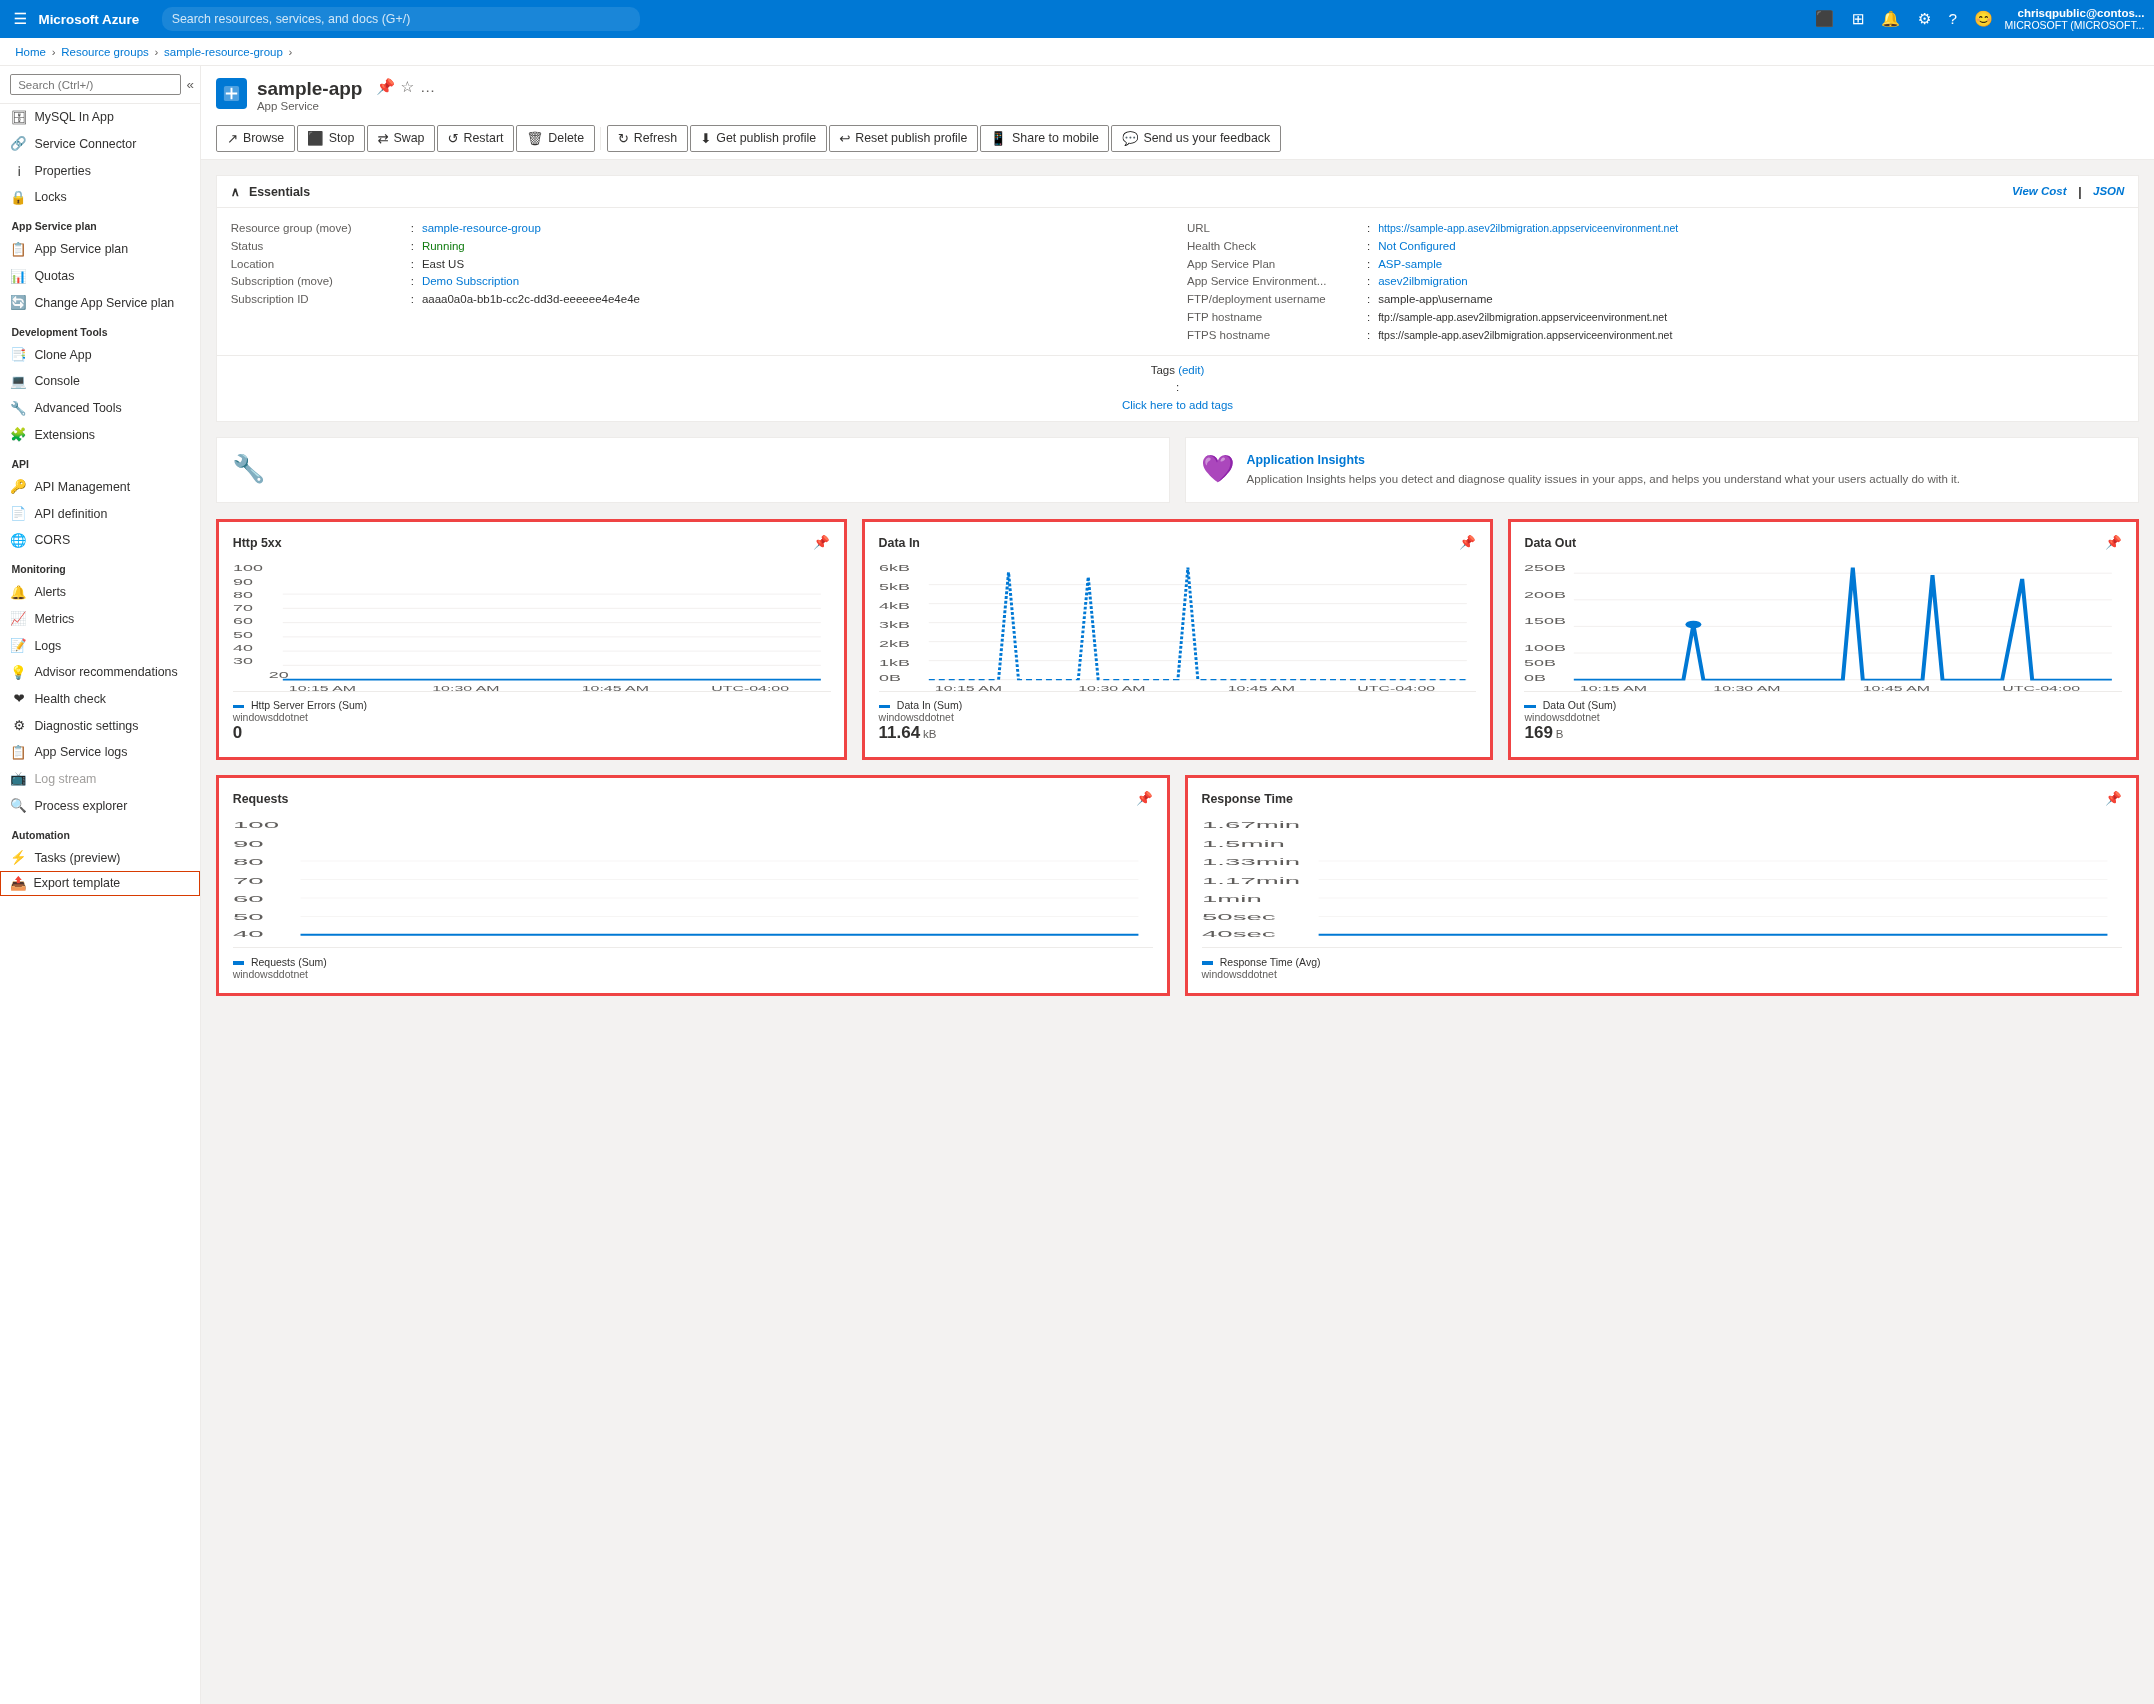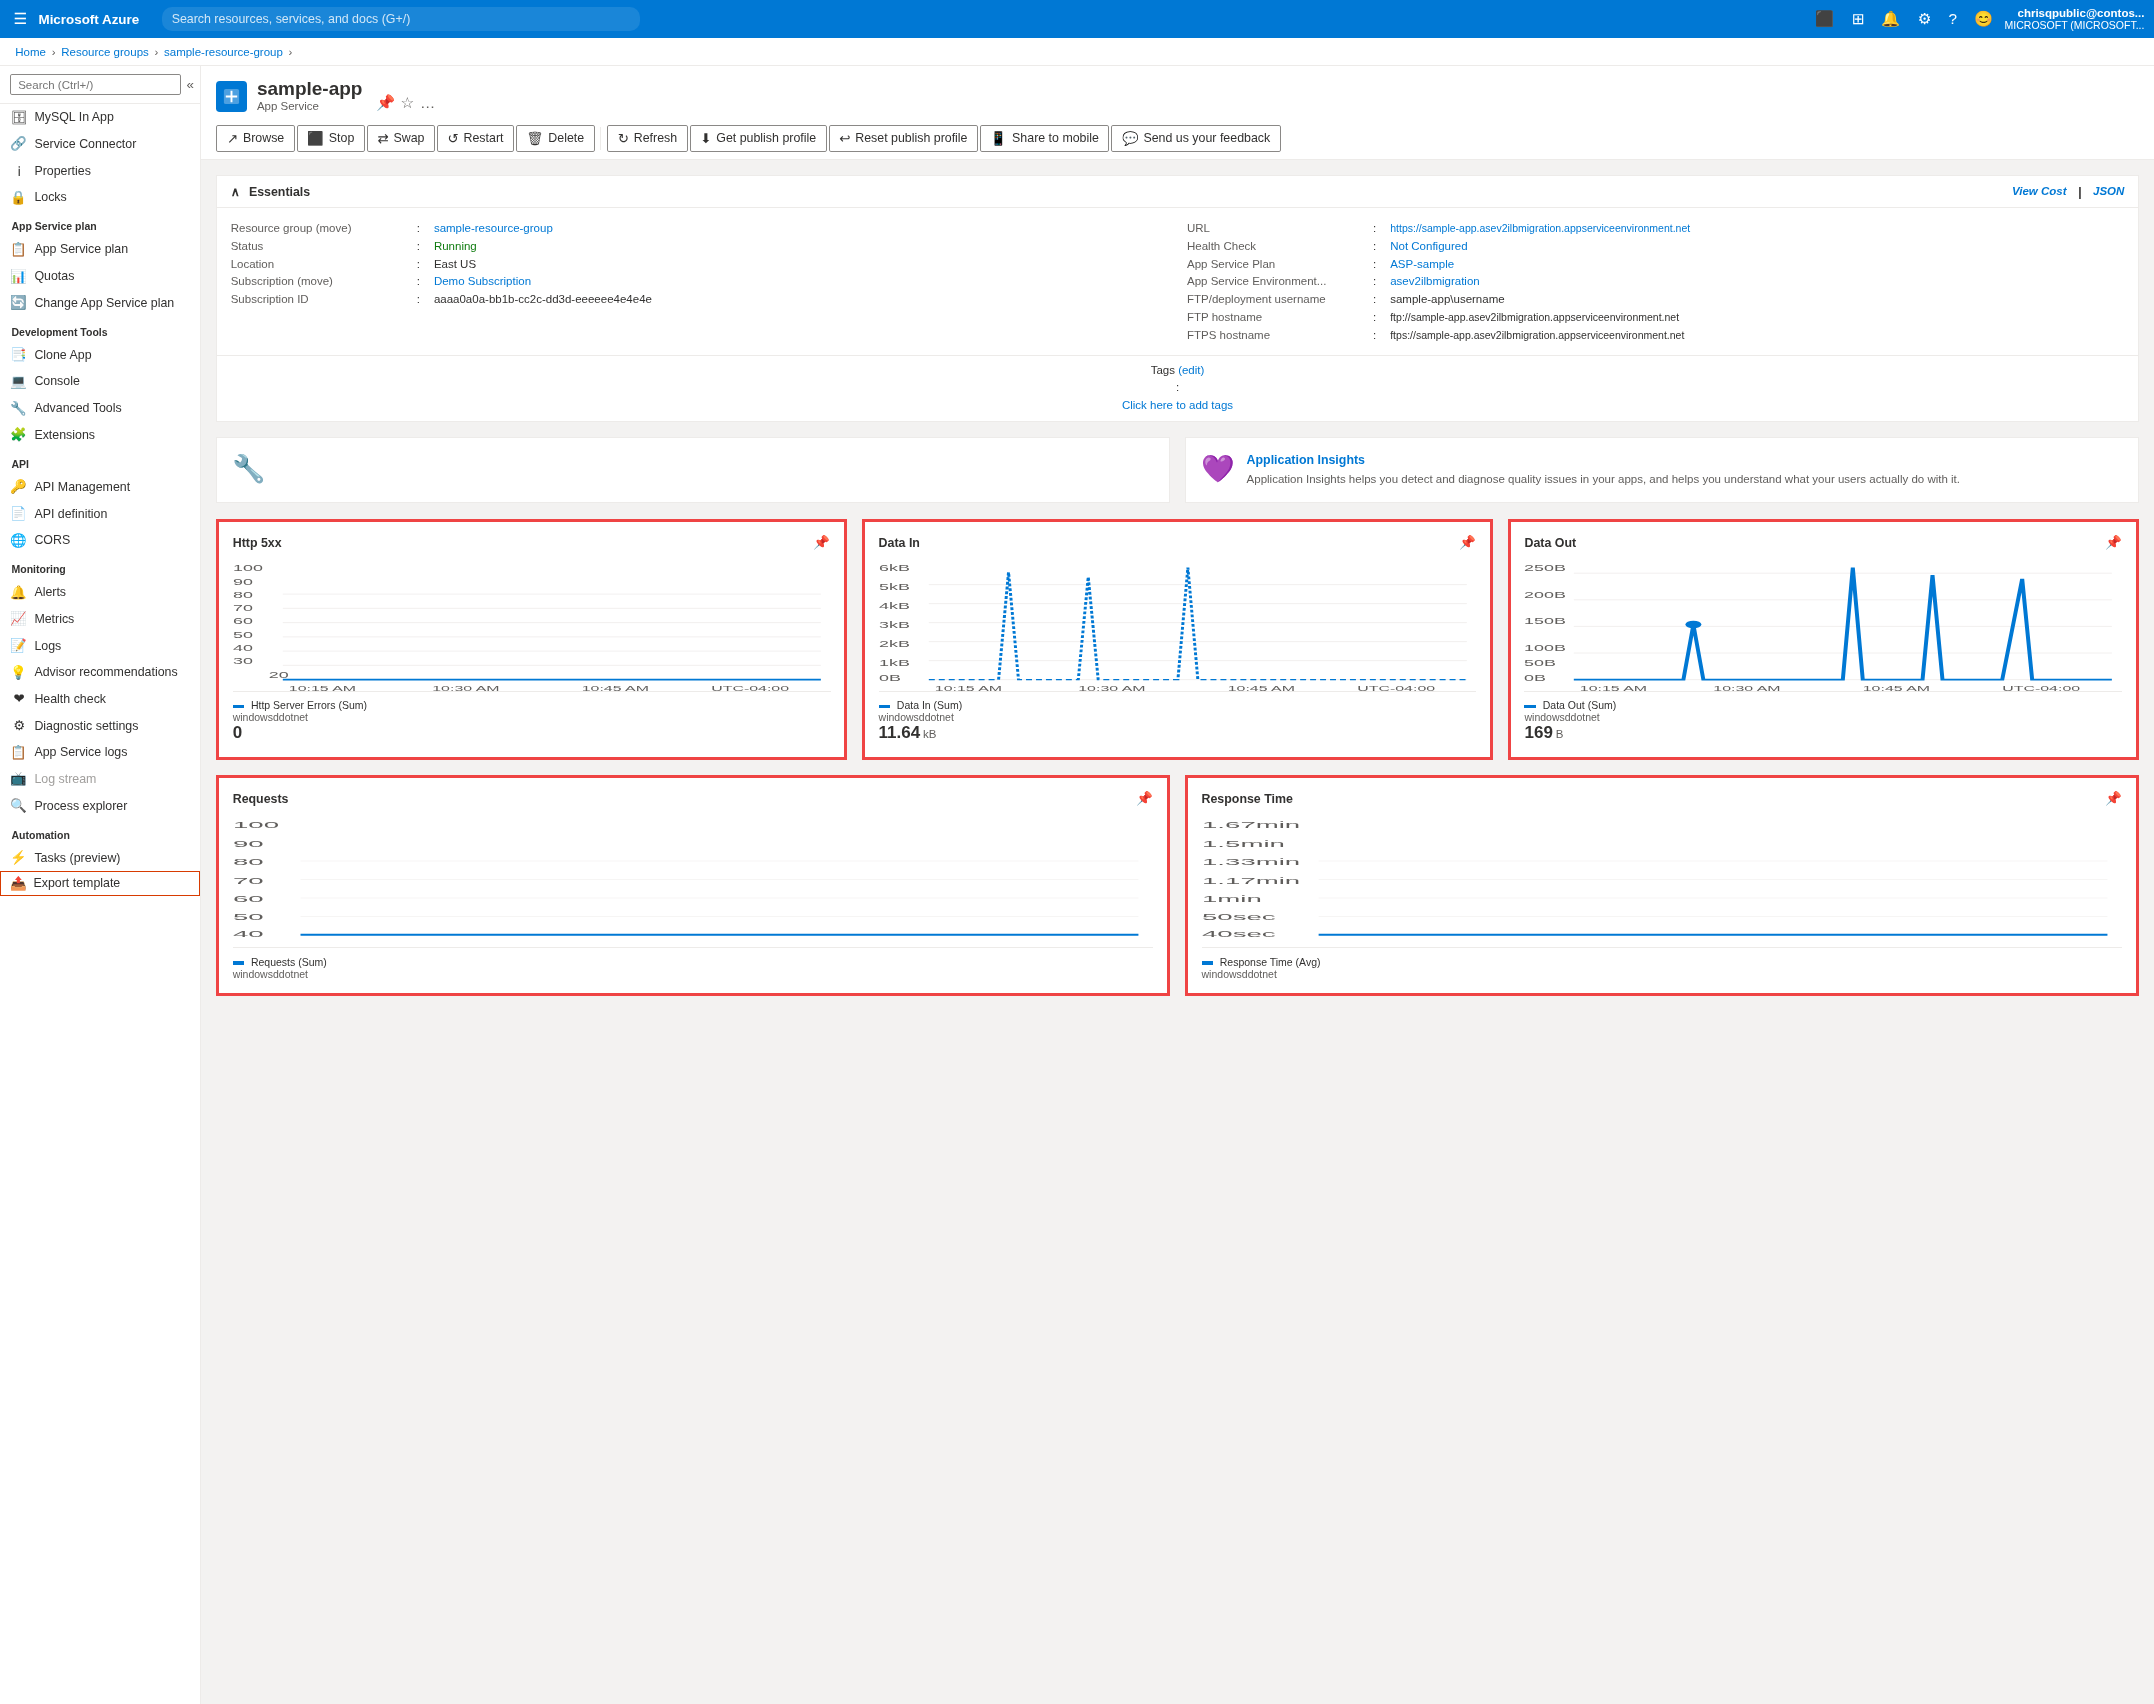--- a/index.html
+++ b/index.html
@@ -33,42 +33,42 @@
     .sidebar-section-label { font-size: 10.5px; font-weight: 600; color: #323130; padding: 9.6px 11.5px 3.8px; text-transform: none; }
     .sidebar-item { display: flex; align-items: center; gap: 7.6px; padding: 5.7px 11.5px; cursor: pointer; color: #323130; font-size: 12.4px; }
     .sidebar-icon { width: 15.3px; height: 15.3px; flex-shrink: 0; display: flex; align-items: center; justify-content: center; font-size: 13.4px; }
     .sidebar-item.highlighted { border: 1.9px solid #d83b01; padding: 3.8px 9.6px; }
 
     
     .content { flex: 1; overflow-y: auto; background: #f3f2f1; display: flex; flex-direction: column; }
 
     
     .page-header { background: white; padding: 11.5px 15.3px 0; border-bottom: 1px solid #edebe9; }
-    .page-title-row { display: flex; align-items: flex-end; gap: 9.6px; padding-bottom: 7.6px; }
+    .page-title-row { display: flex; align-items: flex-start; gap: 9.6px; padding-bottom: 7.6px; }
     .app-icon { width: 31px; height: 31px; background: #0078d4; border-radius: 3.8px; display: flex; align-items: center; justify-content: center; color: white; font-size: 17px; }
     .page-title { font-size: 19px; font-weight: 600; }
     .page-subtitle { font-size: 11.5px; color: #605e5c; }
     .title-actions { display: flex; gap: 5.7px; margin-left: 3.8px; color: #605e5c; cursor: pointer; font-size: 15.3px; }
 
     
     .toolbar { display: flex; align-items: center; gap: 1.9px; padding: 5.7px 0 7.6px; flex-wrap: wrap; }
     .tb-btn { display: flex; align-items: center; gap: 4.8px; padding: 4.8px 9.6px; border: 1px solid transparent; border-radius: 1.9px; cursor: pointer; font-size: 12.4px; color: #323130; background: white; border-color: #8a8886; }
     .tb-btn .icon { font-size: 13.4px; }
     .tb-separator { width: 1px; height: 23px; background: #edebe9; margin: 0 3.8px; }
 
     
     .main-content { padding: 15.3px; flex: 1; border-radius: 10px; }
 
     
     .essentials-panel { background: white; margin-bottom: 15.3px; border: 1px solid #edebe9; }
     .essentials-header { display: flex; align-items: center; justify-content: space-between; padding: 7.6px 13.4px; border-bottom: 1px solid #edebe9; font-weight: 600; }
     .essentials-links { display: flex; gap: 11.5px; font-style: italic; }
     .essentials-link { color: #0078d4; text-decoration: none; font-size: 11.5px; cursor: pointer; }
     .essentials-body { display: grid; grid-template-columns: 1fr 1fr; padding: 11.5px 13.4px; gap: 3.8px 19px; }
-    .ess-row { display: flex; align-items: center; padding: 2.9px 0; gap: 14px; font-size: 11.5px; }
+    .ess-row { display: flex; align-items: center; padding: 2.9px 0; gap: 8px; font-size: 11.5px; }
     .ess-label { color: #605e5c; min-width: 172px; }
     .ess-value { color: #323130; }
     .ess-link { color: #0078d4; text-decoration: none; cursor: pointer; }
     .tags-row { padding: 7.6px 13.4px 9.6px; font-size: 11.5px; border-top: 1px solid #edebe9; display: flex; align-items: center; gap: 5.7px; flex-direction: column; }
 
     
     .feature-cards { display: grid; grid-template-columns: 1fr 1fr; gap: 15.3px; margin-bottom: 15.3px; }
     .feature-card { background: white; border: 1px solid #edebe9; padding: 15.3px; display: flex; gap: 11.5px; cursor: pointer; }
     .feature-card-title { font-size: 12.4px; font-weight: 600; color: #0078d4; margin-bottom: 3.8px; }
     .feature-card-desc { font-size: 11.5px; color: #605e5c; line-height: 1.4; }

